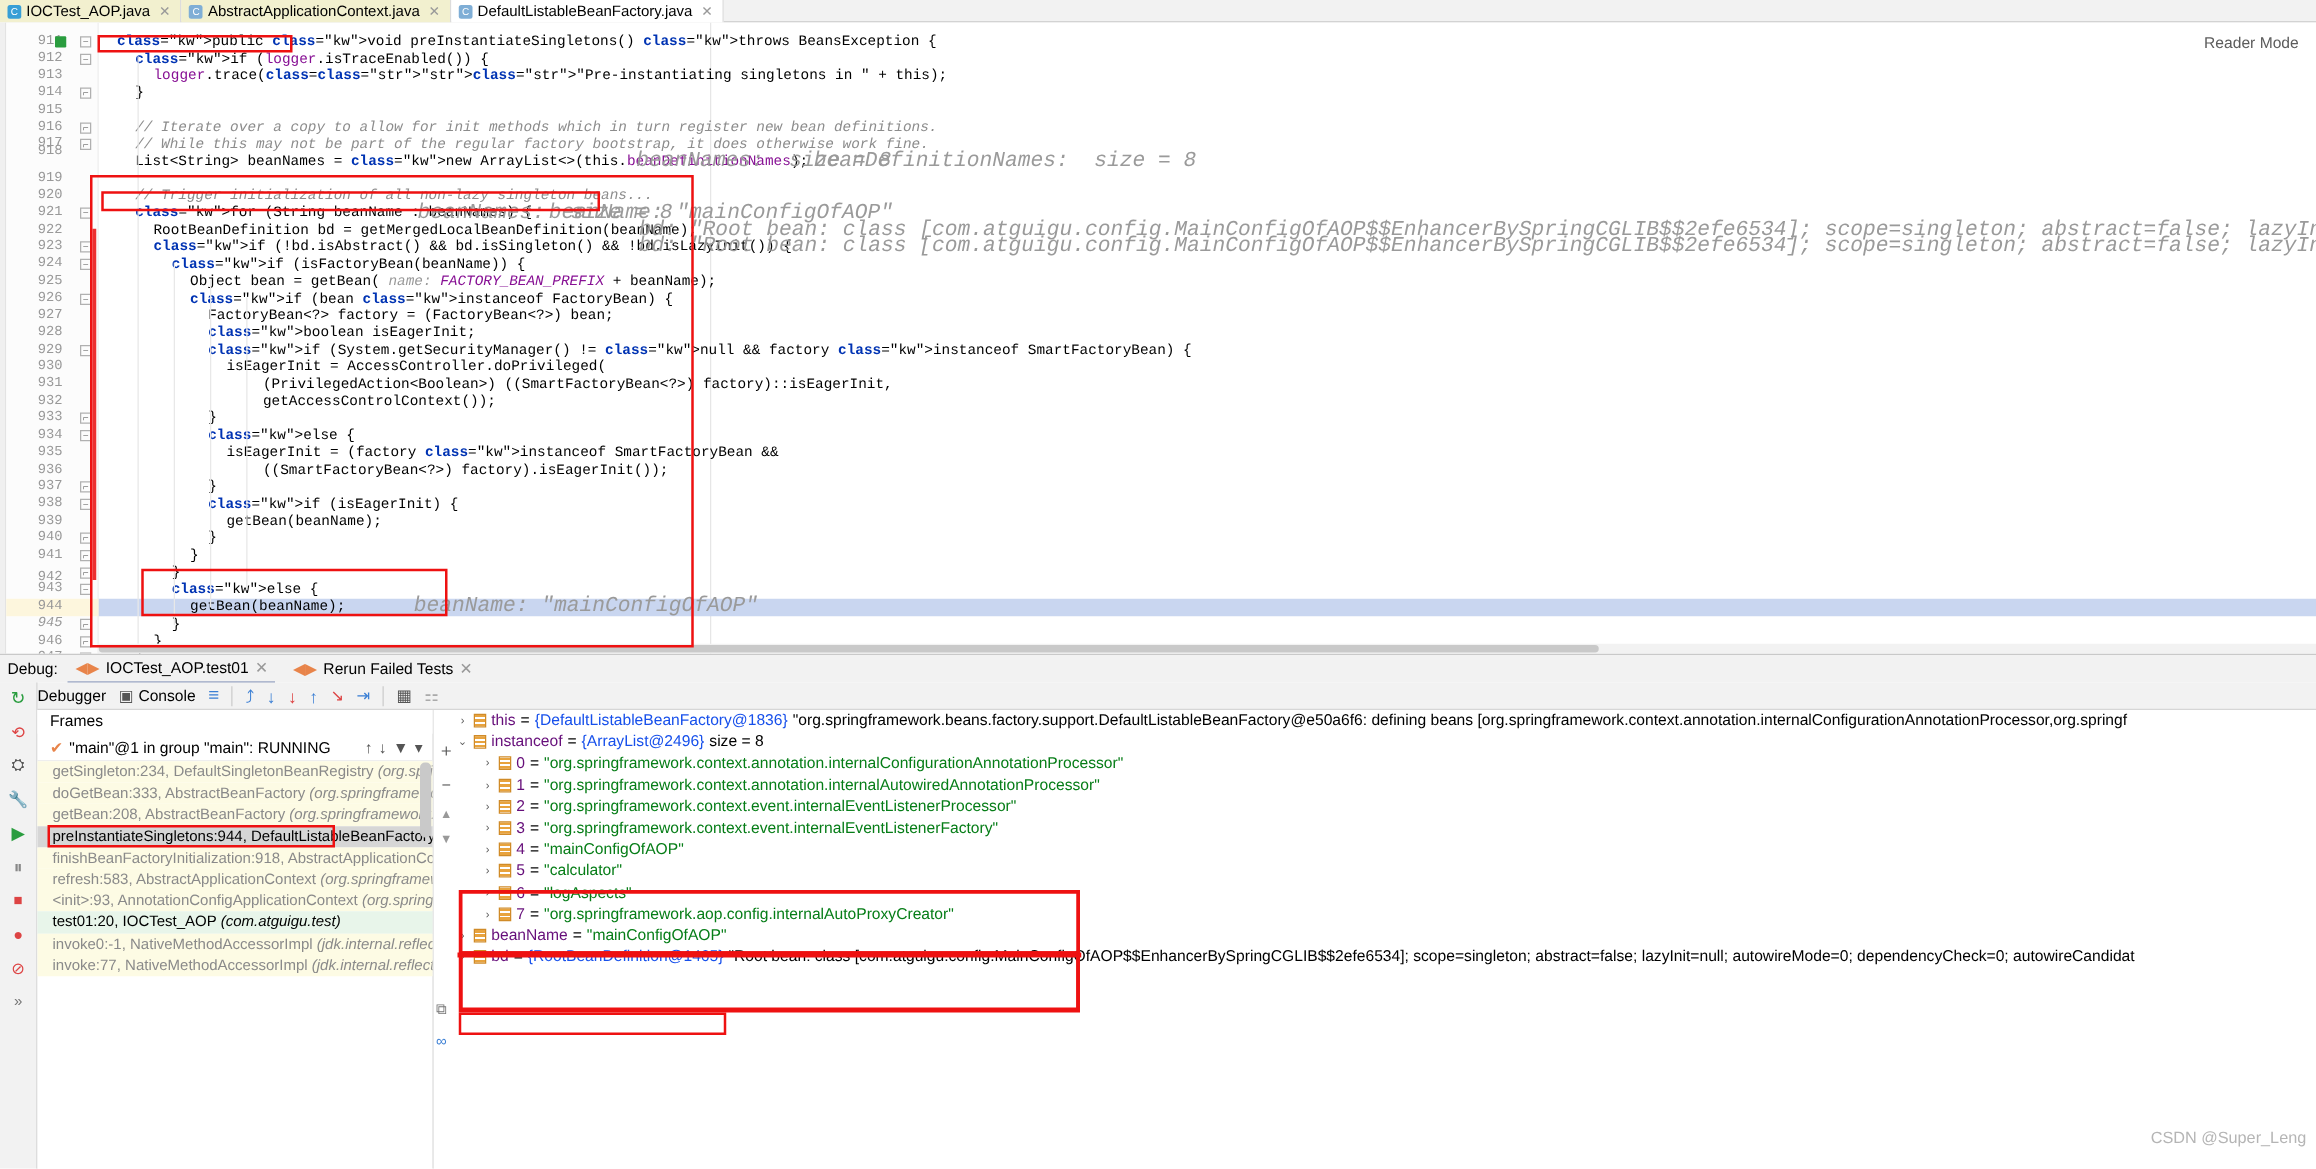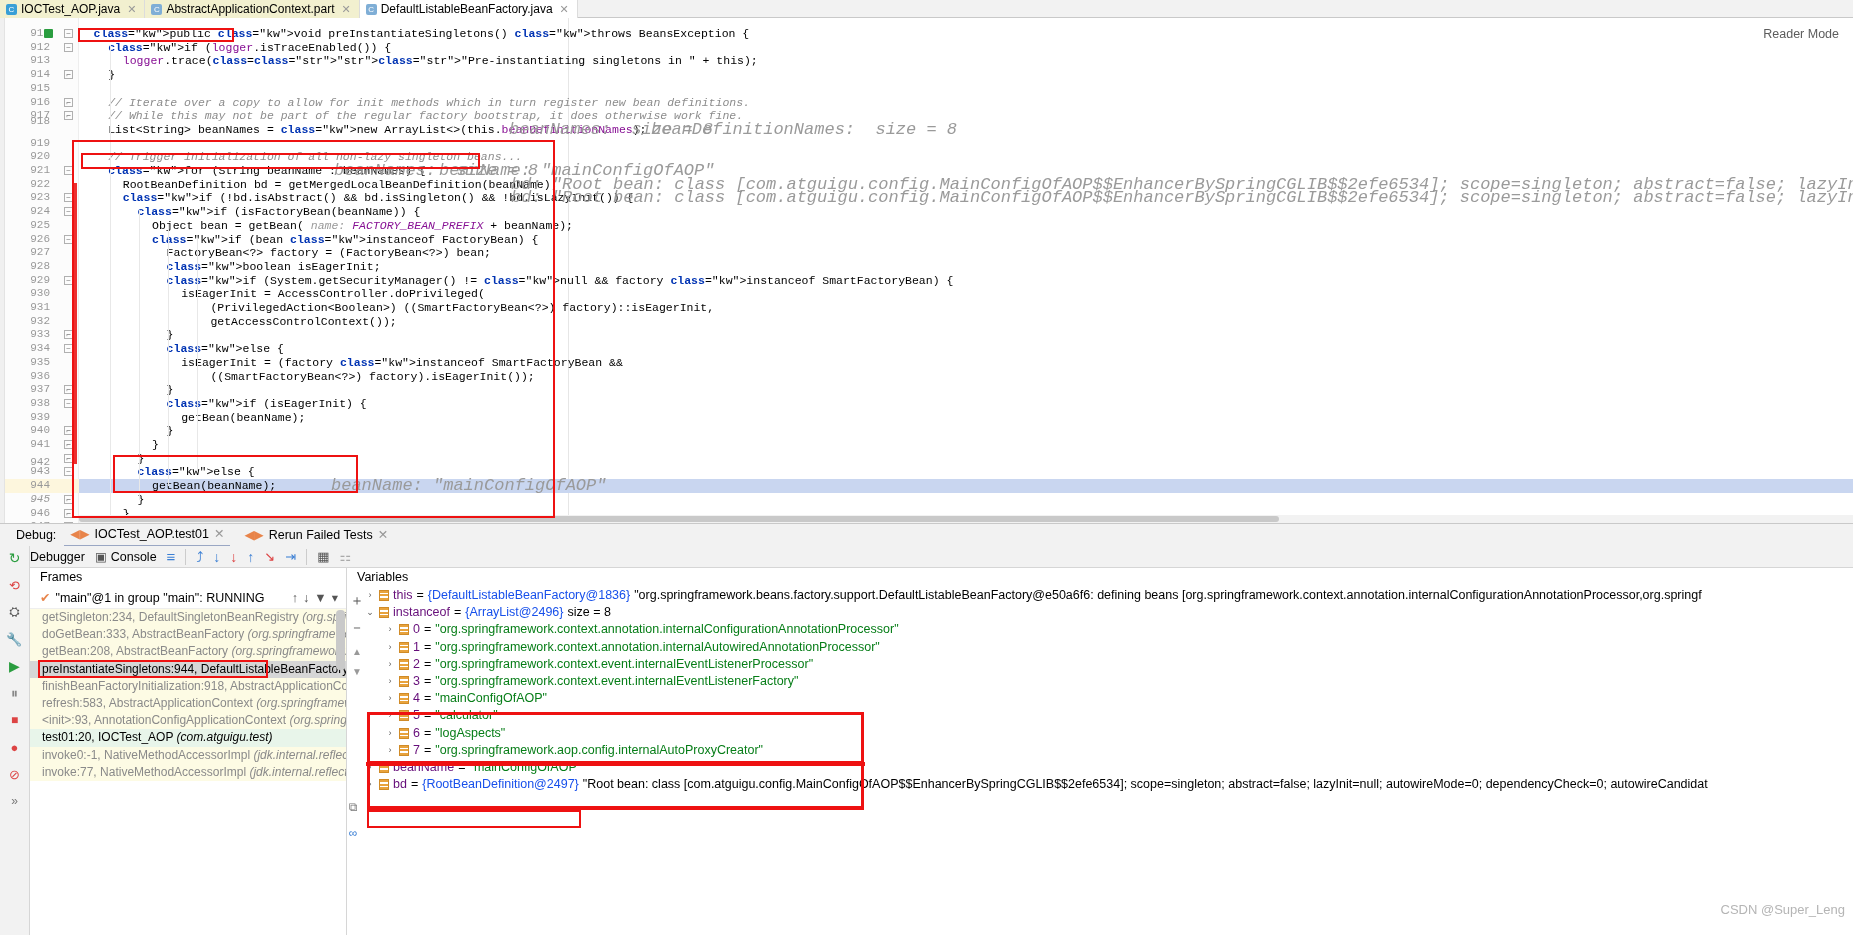--- a/index.html
+++ b/index.html
@@ -114,21 +114,21 @@
 
   
   .redbox {
     position: absolute; border: 2.5px solid #ee1111; pointer-events: none;
   }
 
   
   .debug-header {
     position: absolute; left: 0; top: 523px; width: 1853px; height: 23px;
     background: #f2f2f2; border-top: 1px solid #c9c9c9;
-    display: flex; align-items: center; gap: 8px; padding-left: 16px;
+    display: flex; align-items: center; gap: 8px; padding-left: 6px;
   }
   .debug-label { font-size: 12.5px; color: #000; }
   .dbg-tab {
     display: flex; align-items: center; gap: 5px; font-size: 12.5px;
     padding: 0 6px; height: 23px; line-height: 23px; cursor: default;
   }
   .dbg-tab.sel { border-bottom: 2px solid #9aa7c4; }
 
   .debug-toolbar-row {
     position: absolute; left: 0; top: 546px; width: 1853px; height: 22px;
@@ -201,21 +201,21 @@
 <div id="app">
 
   <div class="tabbar">
     <div class="tab active-yellow">
       <span class="fileicon">C</span>
       <span class="tab-label">IOCTest_AOP.java</span>
       <span class="closex">✕</span>
     </div>
     <div class="tab active-yellow">
       <span class="fileicon lib">C</span>
-      <span class="tab-label">AbstractApplicationContext.part</span>
+      <span class="tab-label">AbstractApplicationContext.java</span>
       <span class="closex">✕</span>
     </div>
     <div class="tab active-white">
       <span class="fileicon lib">C</span>
       <span class="tab-label">DefaultListableBeanFactory.java</span>
       <span class="closex">✕</span>
     </div>
   </div>
 
   <div class="editor">
@@ -417,21 +417,20 @@
         <div class="frame-row lib"><span>refresh:583, AbstractApplicationContext </span><span class="pkg">(org.springframework</span></div>
         <div class="frame-row lib"><span>&lt;init&gt;:93, AnnotationConfigApplicationContext </span><span class="pkg">(org.springfra</span></div>
         <div class="frame-row own"><span>test01:20, IOCTest_AOP </span><span class="pkg">(com.atguigu.test)</span></div>
         <div class="frame-row lib"><span>invoke0:-1, NativeMethodAccessorImpl </span><span class="pkg">(jdk.internal.reflect)</span></div>
         <div class="frame-row lib"><span>invoke:77, NativeMethodAccessorImpl </span><span class="pkg">(jdk.internal.reflect)</span></div>
       </div>
   </div>
   <div class="vscroll-frames"></div>
 
   <div class="vars-pane">
-    <div class="pane-title">Variables</div>
     <div id="vars-host" style="position:relative;">
         <div class="var-row" style="padding-left: 18px;">
           <span class="arrow">›</span>
           <span class="varicon"></span>
           <span class="vname">this</span>
           <span class="veq"> = </span>
           <span class="vref">{DefaultListableBeanFactory@1836} </span>
           <span class="vplain">"org.springframework.beans.factory.support.DefaultListableBeanFactory@e50a6f6: defining beans [org.springframework.context.annotation.internalConfigurationAnnotationProcessor,org.springf</span>
         </div>
         <div class="var-row" style="padding-left: 18px;">
@@ -503,21 +502,21 @@
           <span class="varicon"></span>
           <span class="vname">beanName</span>
           <span class="veq"> = </span>
           <span class="vstr">"mainConfigOfAOP"</span>
         </div>
         <div class="var-row" style="padding-left: 18px;">
           <span class="arrow">›</span>
           <span class="varicon"></span>
           <span class="vname">bd</span>
           <span class="veq"> = </span>
-          <span class="vref">{RootBeanDefinition@2497} </span>
+          <span class="vref">{RootBeanDefinition@1465} </span>
           <span class="vplain">"Root bean: class [com.atguigu.config.MainConfigOfAOP$$EnhancerBySpringCGLIB$$2efe6534]; scope=singleton; abstract=false; lazyInit=null; autowireMode=0; dependencyCheck=0; autowireCandidat</span>
         </div>
       </div>
   </div>
 
   <div style="position:absolute;left:349px;top:592px;display:flex;flex-direction:column;gap:9px;align-items:center;width:16px;">
     <span style="color:#555;font-size:14px;">＋</span>
     <span style="color:#555;font-size:14px;">－</span>
     <span style="color:#999;font-size:10px;">▲</span>
     <span style="color:#999;font-size:10px;">▼</span>

